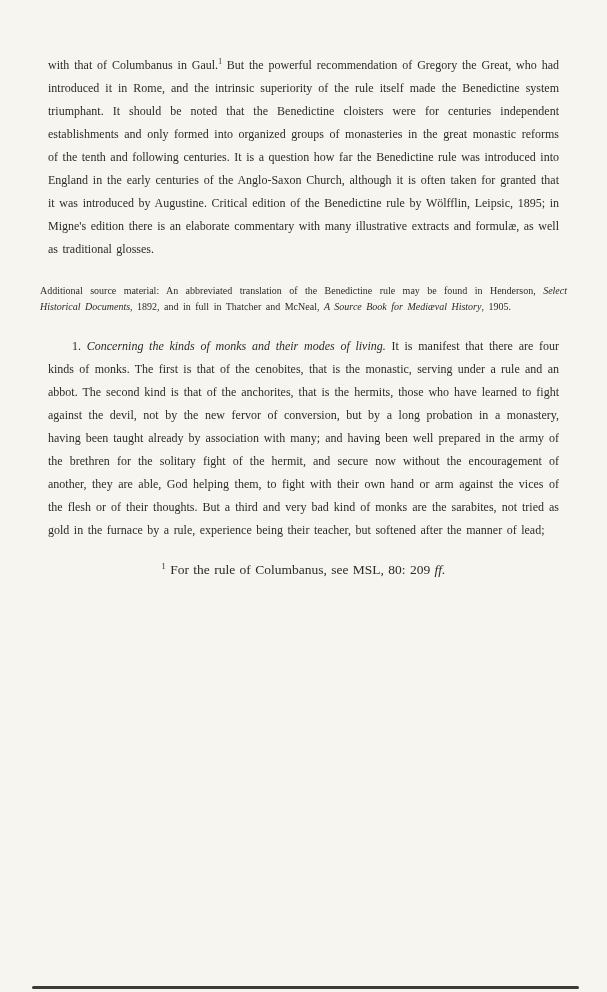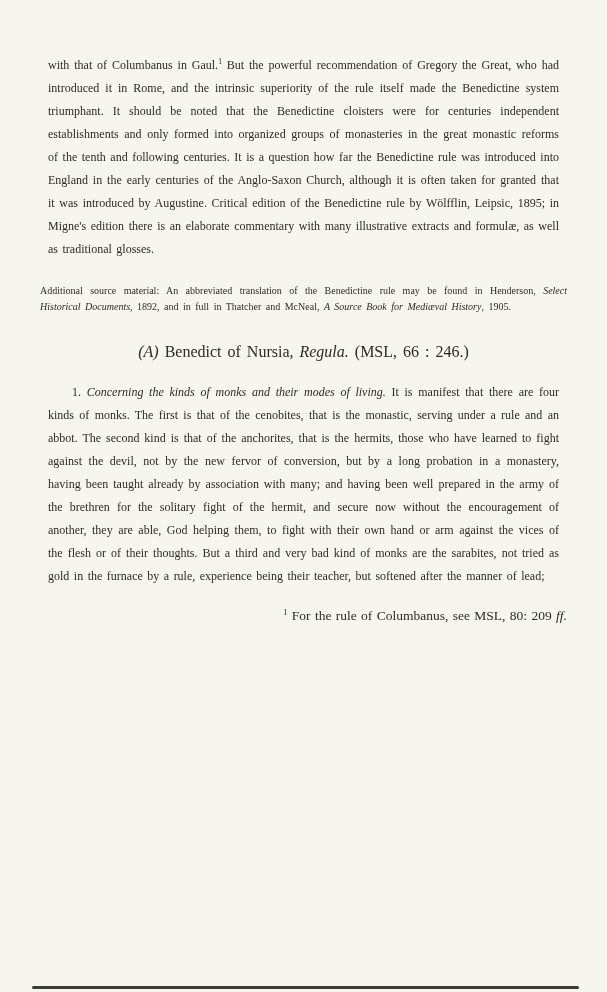--- a/index.html
+++ b/index.html
@@ -54,21 +54,21 @@
     text-align: center;
     margin: 28px 0 0 0;
     word-spacing: 2px;
   }
   .para2 {
     margin-top: 20px;
     text-indent: 24px;
   }
   .footnote {
     font-size: 13.5px;
-    text-align: right;
+    text-align: center;
     margin: 20px 0 0 0;
     word-spacing: 1px;
   }
   sup {
     font-size: 0.62em;
     vertical-align: super;
     line-height: 0;
   }
   .scan-edge {
     position: absolute;
@@ -84,21 +84,20 @@
 </head>
 <body>
 
 <div class="page">
 
 
   <p class="para para1"><span>with that of Columbanus in Gaul.</span><sup>1</sup><span>  But the powerful recommendation of Gregory the Great, who had introduced it in Rome, and the intrinsic superiority of the rule itself made the Benedictine system triumphant.  It should be noted that the Benedictine cloisters were for centuries independent establishments and only formed into organized groups of monasteries in the great monastic reforms of the tenth and following centuries.  It is a question how far the Benedictine rule was introduced into England in the early centuries of the Anglo-Saxon Church, although it is often taken for granted that it was introduced by Augustine.  Critical edition of the Benedictine rule by Wölfflin, Leipsic, 1895; in Migne's edition there is an elaborate commentary with many illustrative extracts and formulæ, as well as traditional glosses.</span></p>
 
   <p class="note"><span>Additional source material:  An abbreviated translation of the Benedictine rule may be found in Henderson, </span><span style="font-style: italic;">Select Historical Documents</span><span>, 1892, and in full in Thatcher and McNeal, </span><span style="font-style: italic;">A Source Book for Mediæval History</span><span>, 1905.</span></p>
 
-  <p class="heading"><span style="font-style: italic;">(A)</span><span>  Benedict of Nursia, </span><span style="font-style: italic;">Regula.</span><span>  (MSL, 66 : 246.)</span></p>
 
   <p class="para para2"><span>1.  </span><span style="font-style: italic;">Concerning the kinds of monks and their modes of living.</span><span>  It is manifest that there are four kinds of monks.  The first is that of the cenobites, that is the monastic, serving under a rule and an abbot.  The second kind is that of the anchorites, that is the hermits, those who have learned to fight against the devil, not by the new fervor of conversion, but by a long probation in a monastery, having been taught already by association with many; and having been well prepared in the army of the brethren for the solitary fight of the hermit, and secure now without the encouragement of another, they are able, God helping them, to fight with their own hand or arm against the vices of the flesh or of their thoughts.  But a third and very bad kind of monks are the sarabites, not tried as gold in the furnace by a rule, experience being their teacher, but softened after the manner of lead;</span></p>
 
   <p class="footnote"><sup>1</sup><span> For the rule of Columbanus, see MSL, 80: 209 </span><span style="font-style: italic;">ff.</span></p>
 
 </div>
 
 <div class="scan-edge"></div>
 
 </body></html>

